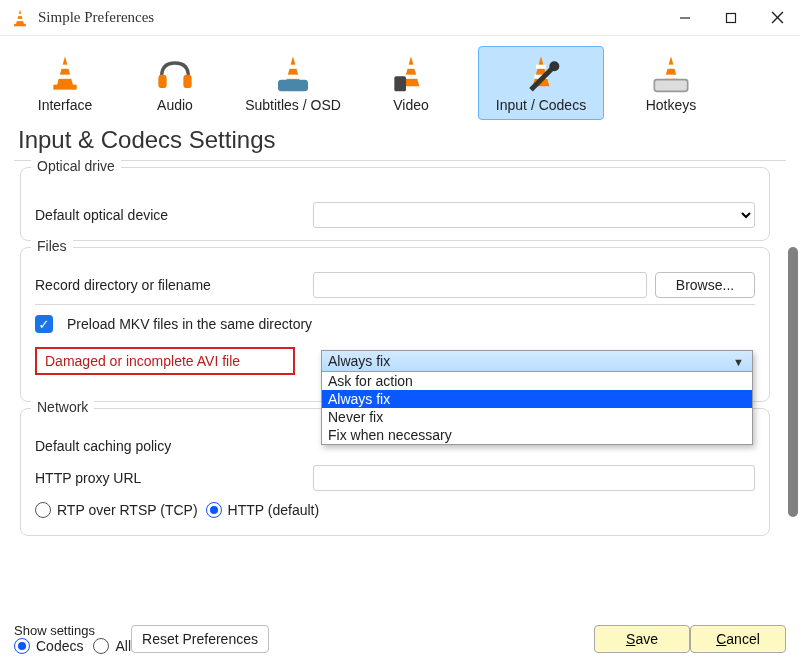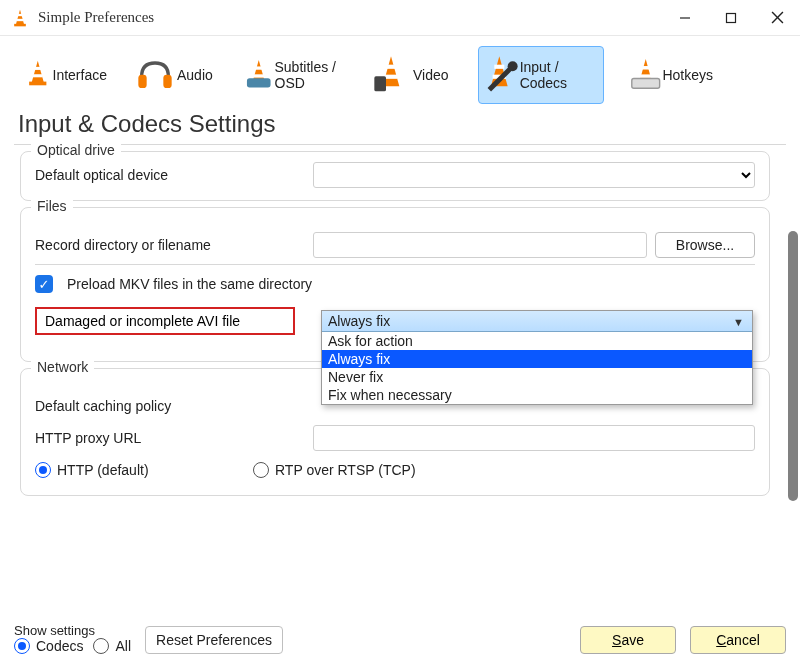--- a/index.html
+++ b/index.html
@@ -40,21 +40,21 @@
     color: #222;
   }
   
   .tabs {
     display: flex;
     gap: 24px;
     padding: 10px 22px 0 22px;
   }
   .tab {
     display: flex;
-    flex-direction: row;
+    flex-direction: column;
     align-items: center;
     width: 86px;
     padding: 6px 0 6px 0;
     border: 1px solid transparent;
     border-radius: 4px;
     font-size: 14px;
     color: #222;
   }
   .tab.active {
     background: #bfe3ff;
@@ -150,21 +150,21 @@
     justify-content: center;
     color: #fff;
     font-size: 13px;
     margin-right: 6px;
   }
   .thin-hr { height: 1px; background: #d8d8d8; margin: 6px 0; }
   .red-frame {
     border: 2px solid #d32121;
     padding: 4px 8px;
     width: 260px;
-    color: #000000;
+    color: #b91c1c;
   }
   
   .radio {
     width: 16px; height: 16px;
     border: 1.5px solid #555;
     border-radius: 50%;
     display: inline-flex;
     align-items: center; justify-content: center;
     margin-right: 6px;
   }
@@ -203,22 +203,21 @@
   
   .footer {
     position: absolute;
     bottom: 6px;
     left: 0;
     right: 0;
     padding: 0 14px 6px 14px;
   }
   .footer-row {
     display: flex;
-    align-items: flex-end;
-    gap: 14px;
+    align-items: center;
   }
   .show-settings-wrap {
     display: flex;
     flex-direction: column;
     font-size: 13px;
   }
   .show-settings-opts {
     display: flex;
     align-items: center;
     gap: 4px;
@@ -324,21 +323,21 @@
   </div>
 </div>
 
 <div class="heading">Input &amp; Codecs Settings</div>
 <div class="hr"></div>
 
 <div class="main-wrap">
 
   <div class="groupbox">
     <span class="group-title">Optical drive</span>
-    <div class="row" style="margin-top:0">
+    <div class="row" style="margin-top:24px">
       <span class="label">Default optical device</span>
       <select class="sel"></select>
     </div>
   </div>
 
   <div class="groupbox" style="padding-bottom:26px">
     <span class="group-title">Files</span>
     <div class="row" style="margin-top:14px">
       <span class="label">Record directory or filename</span>
       <input type="text" class="txt-input" value="" style="">
@@ -368,27 +367,27 @@
   <div class="groupbox">
     <span class="group-title">Network</span>
     <div class="row" style="margin-top:14px">
       <span class="label">Default caching policy</span>
     </div>
     <div class="row">
       <span class="label">HTTP proxy URL</span>
       <input type="text" class="txt-input" value="" style="">
     </div>
     <div class="row">
+      <span style="display:flex;align-items:center">
+        <span class="radio"></span>
+        <span>RTP over RTSP (TCP)</span>
+      </span>
       <span style="display:flex;align-items:center;width:210px">
         <span class="radio on"></span>
         <span>HTTP (default)</span>
-      </span>
-      <span style="display:flex;align-items:center">
-        <span class="radio"></span>
-        <span>RTP over RTSP (TCP)</span>
       </span>
     </div>
   </div>
 
   <div class="scrollbar-fake"></div>
 </div>
 
 <div class="footer">
   <div class="footer-row">
     <div class="show-settings-wrap">

